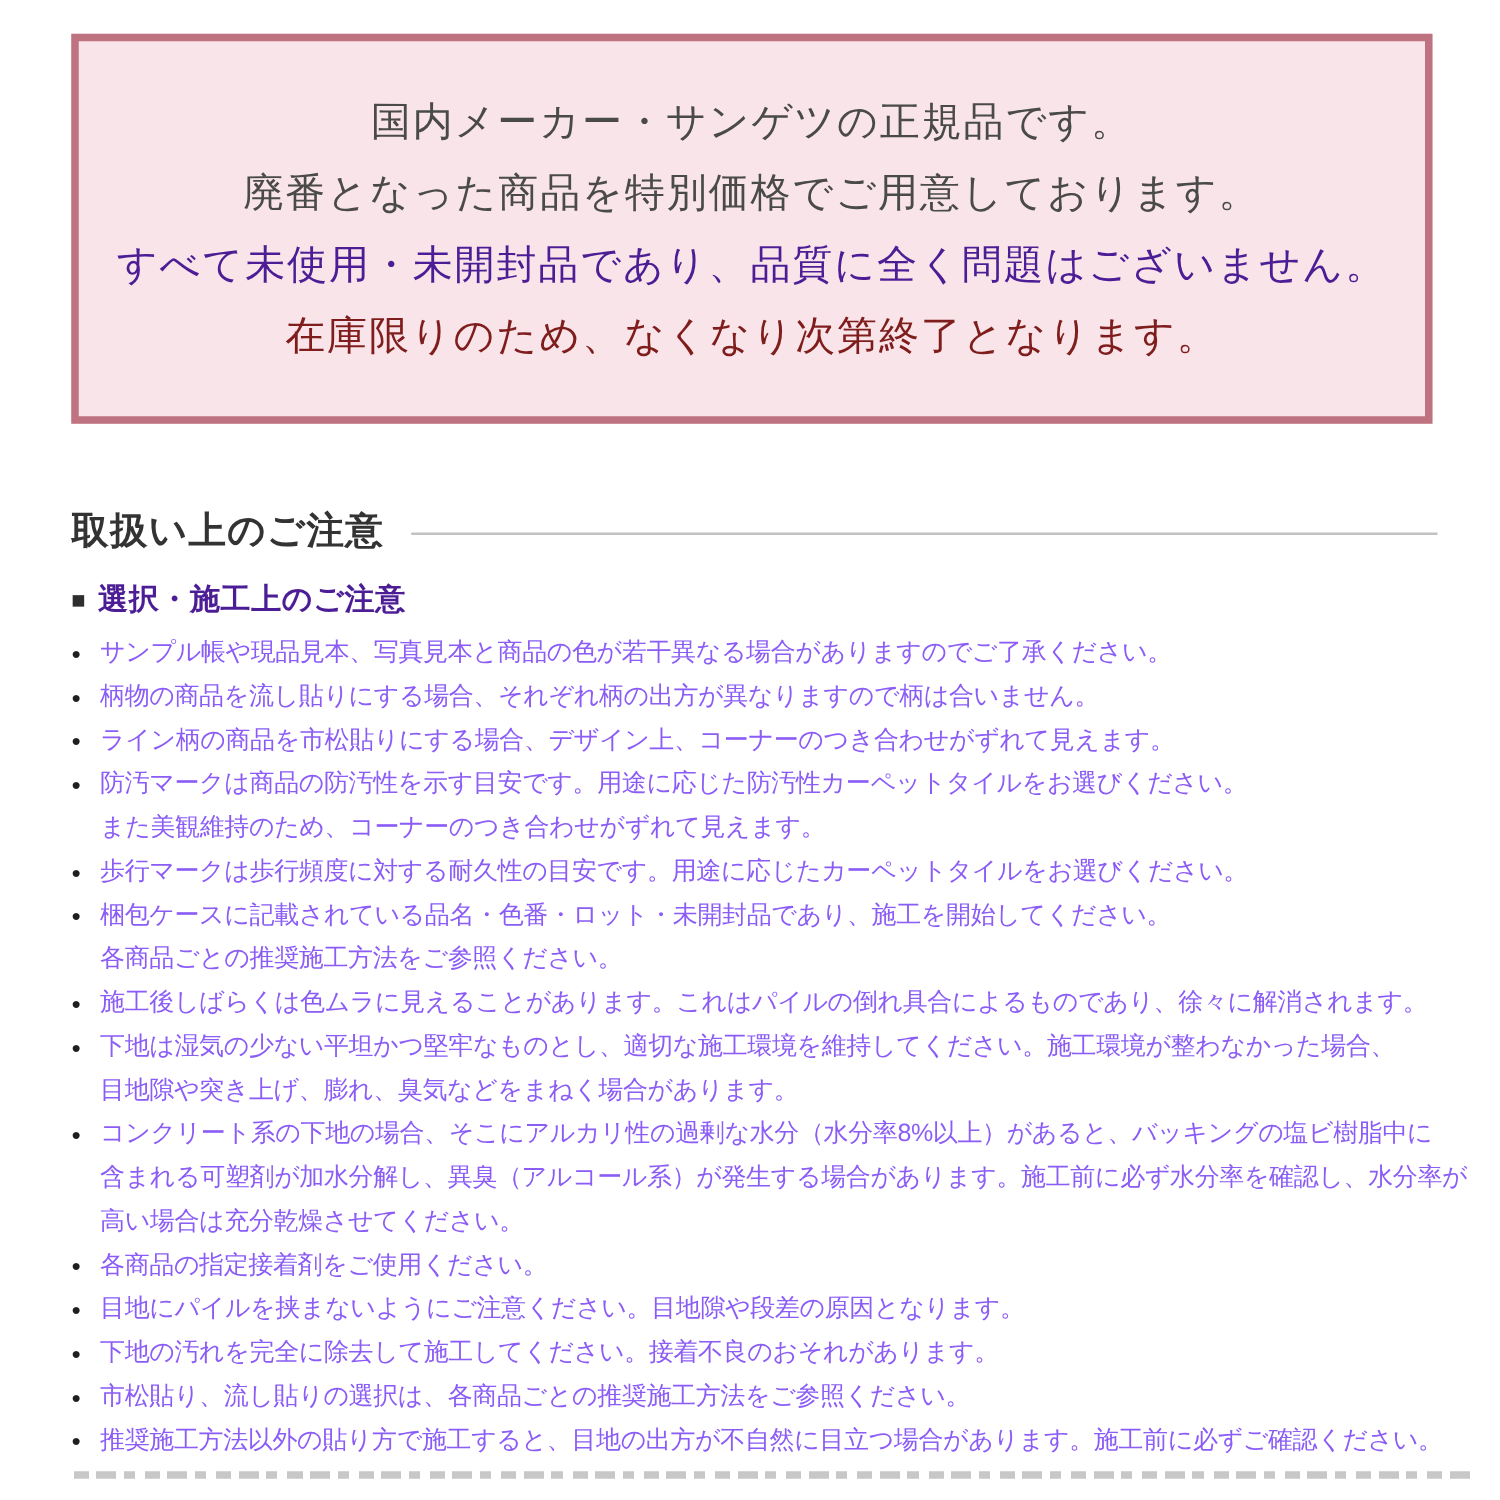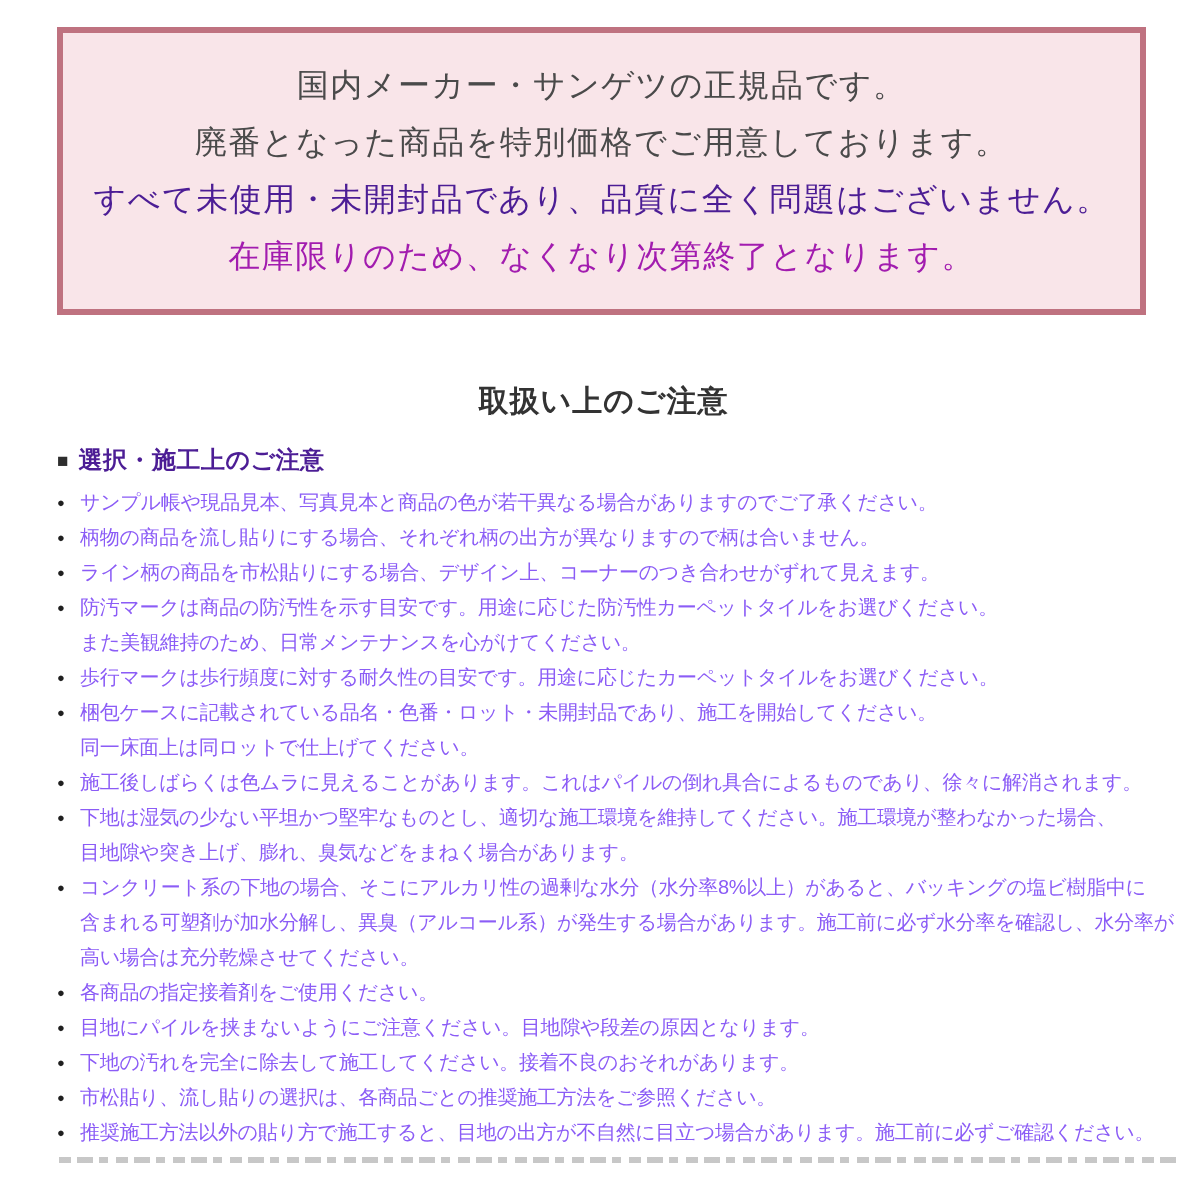--- a/index.html
+++ b/index.html
@@ -13,21 +13,21 @@
     color: #3f3f3f;
   }
 
   
   .notice-box {
     box-sizing: border-box;
     width: 1089px;
     margin: 27px 0 0 57px;
     border: 6px solid #bf7280;
     background: #f9e5e9;
-    padding: 24px 10px;
+    padding: 36px 10px;
     text-align: center;
   }
   .notice-box p {
     margin: 0;
     font-size: 32px;
     line-height: 57px;
     letter-spacing: 1.5px;
     color: #4a4a4a;
     white-space: nowrap;
   }
@@ -35,21 +35,20 @@
   
   .content {
     margin-left: 57px;
     width: 1093px;
   }
 
   .section-header {
     margin-top: 70px;
     display: flex;
     align-items: center;
-    flex-direction: column;
   }
   .section-header h2 {
     margin: 0;
     font-size: 30px;
     line-height: 32px;
     font-weight: bold;
     color: #333333;
     letter-spacing: 1px;
     white-space: nowrap;
   }
@@ -125,21 +124,21 @@
     );
   }
 </style>
 </head>
 <body>
 
 <div class="notice-box" style="background: rgb(249, 229, 233); border-color: rgb(191, 114, 128);">
   <p style="color: rgb(74, 74, 74);">国内メーカー・サンゲツの正規品です。</p>
   <p style="color: rgb(74, 74, 74);">廃番となった商品を特別価格でご用意しております。</p>
   <p style="color: #4c1d95;">すべて未使用・未開封品であり、品質に全く問題はございません。</p>
-  <p style="color: #a21caf;">在庫限りのため、なくなり次第終了となります。</p>
+  <p style="color: #7f1d1d;">在庫限りのため、なくなり次第終了となります。</p>
 </div>
 
 <div class="content">
 
   <div class="section-header">
     <h2>取扱い上のご注意</h2>
     <div class="divider"></div>
   </div>
 
   <div class="subsection-header">
@@ -163,34 +162,34 @@
     <li class="item">
       <span class="b">●</span>
       <div class="t">
           <div class="ln">ライン柄の商品を市松貼りにする場合、デザイン上、コーナーのつき合わせがずれて見えます。</div>
         </div>
     </li>
     <li class="item">
       <span class="b">●</span>
       <div class="t">
         <div class="ln">防汚マークは商品の防汚性を示す目安です。用途に応じた防汚性カーペットタイルをお選びください。</div>
-        <div class="ln">また美観維持のため、日常メンテナンスを心がけてください。</div>
+        <div class="ln">また美観維持のため、コーナーのつき合わせがずれて見えます。</div>
       </div>
     </li>
     <li class="item">
       <span class="b">●</span>
       <div class="t">
           <div class="ln">歩行マークは歩行頻度に対する耐久性の目安です。用途に応じたカーペットタイルをお選びください。</div>
         </div>
     </li>
     <li class="item">
       <span class="b">●</span>
       <div class="t">
         <div class="ln">梱包ケースに記載されている品名・色番・ロット・未開封品であり、施工を開始してください。</div>
-        <div class="ln">同一床面上は同ロットで仕上げてください。</div>
+        <div class="ln">各商品ごとの推奨施工方法をご参照ください。</div>
       </div>
     </li>
     <li class="item">
       <span class="b">●</span>
       <div class="t">
           <div class="ln">施工後しばらくは色ムラに見えることがあります。これはパイルの倒れ具合によるものであり、徐々に解消されます。</div>
         </div>
     </li>
     <li class="item">
       <span class="b">●</span>

